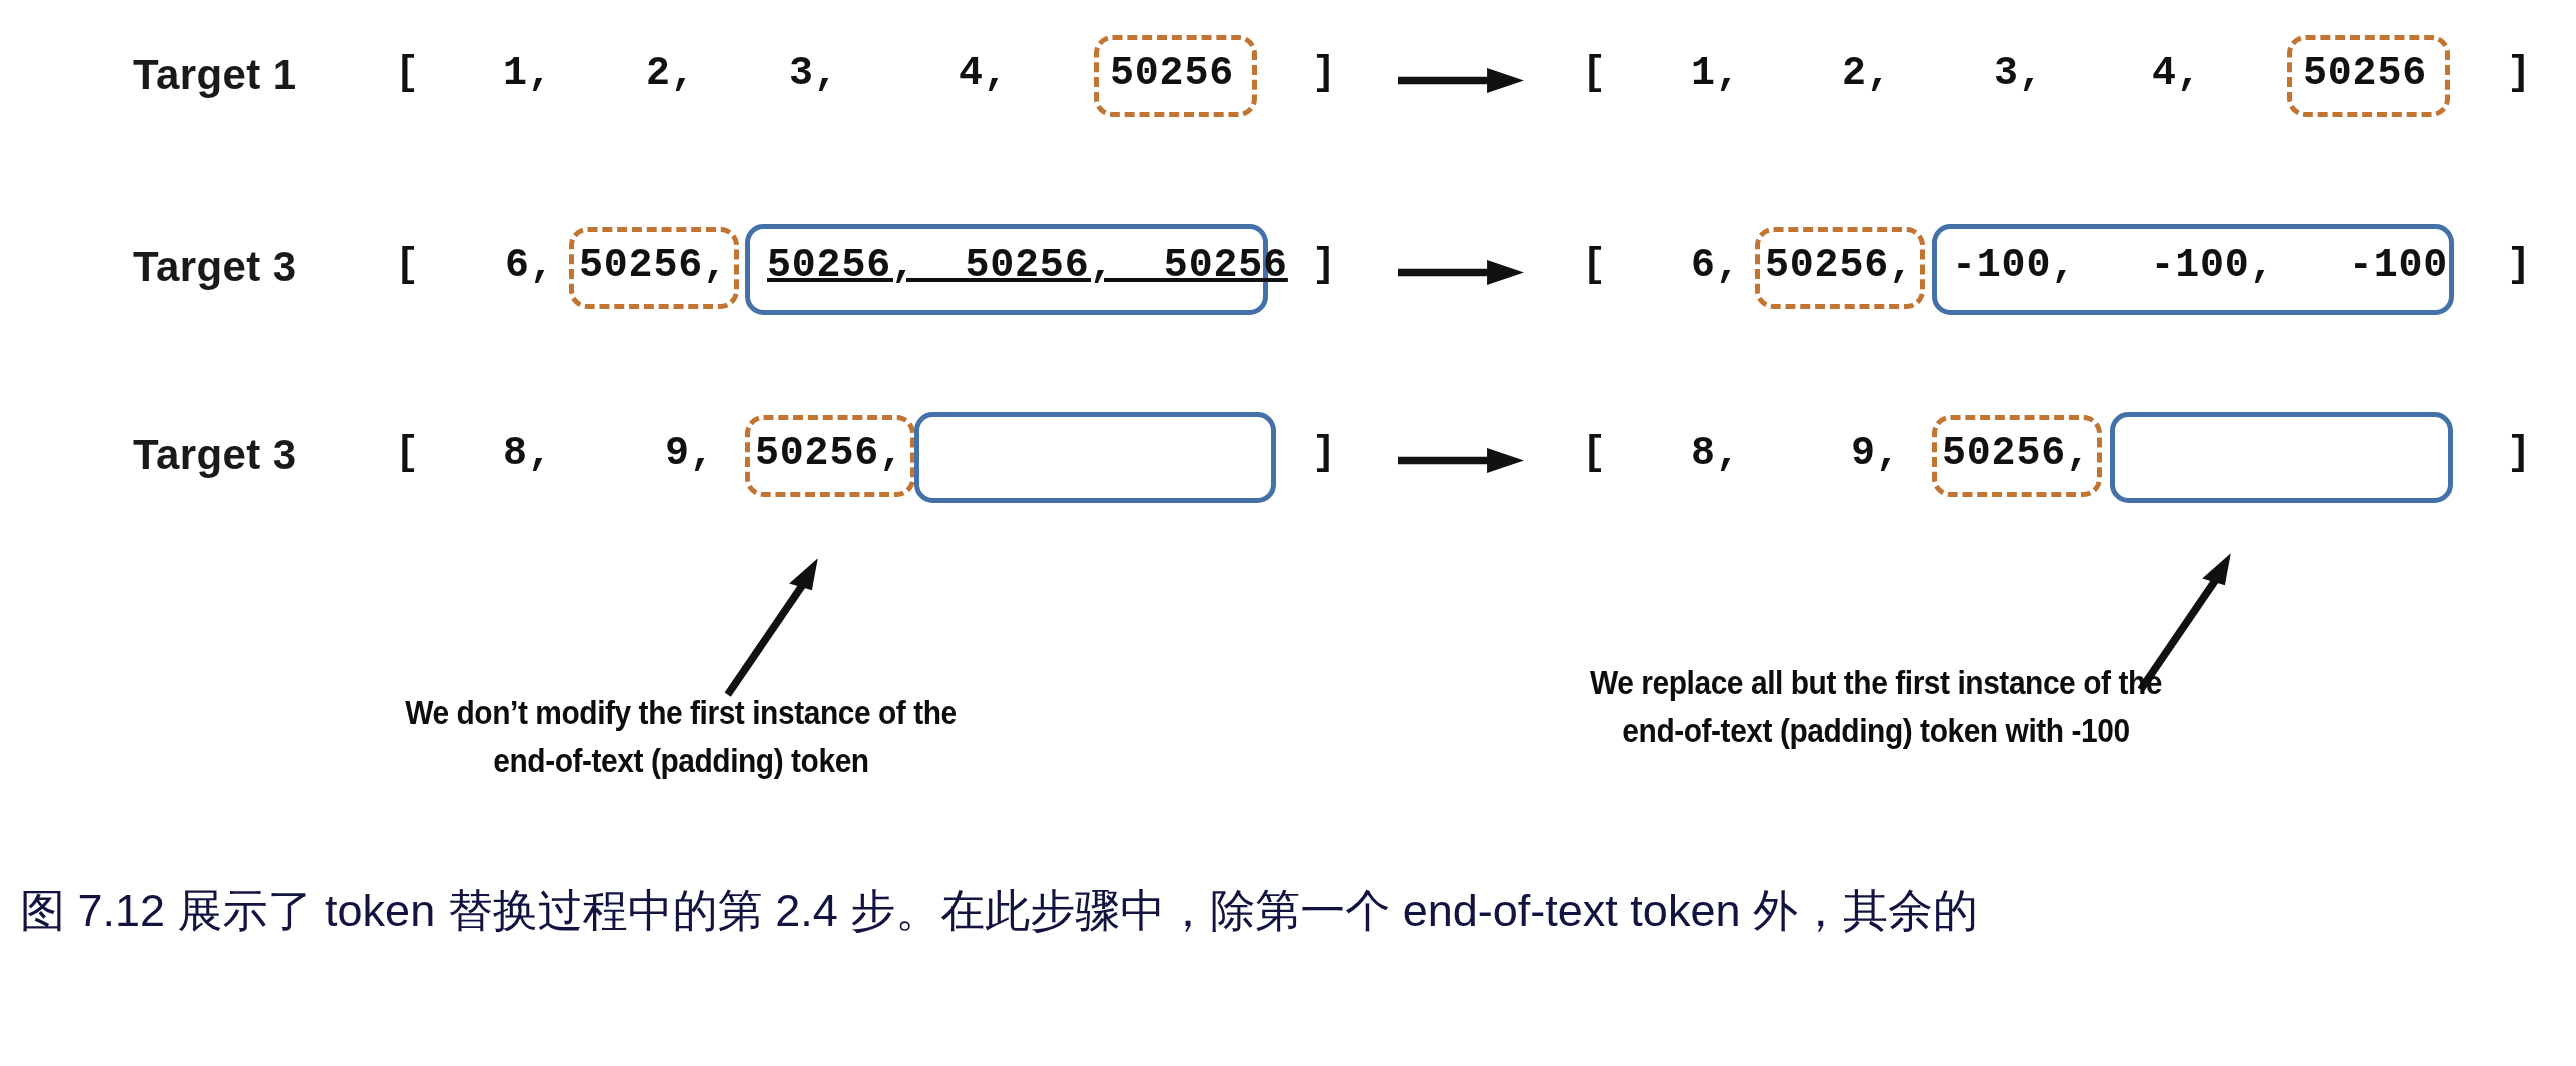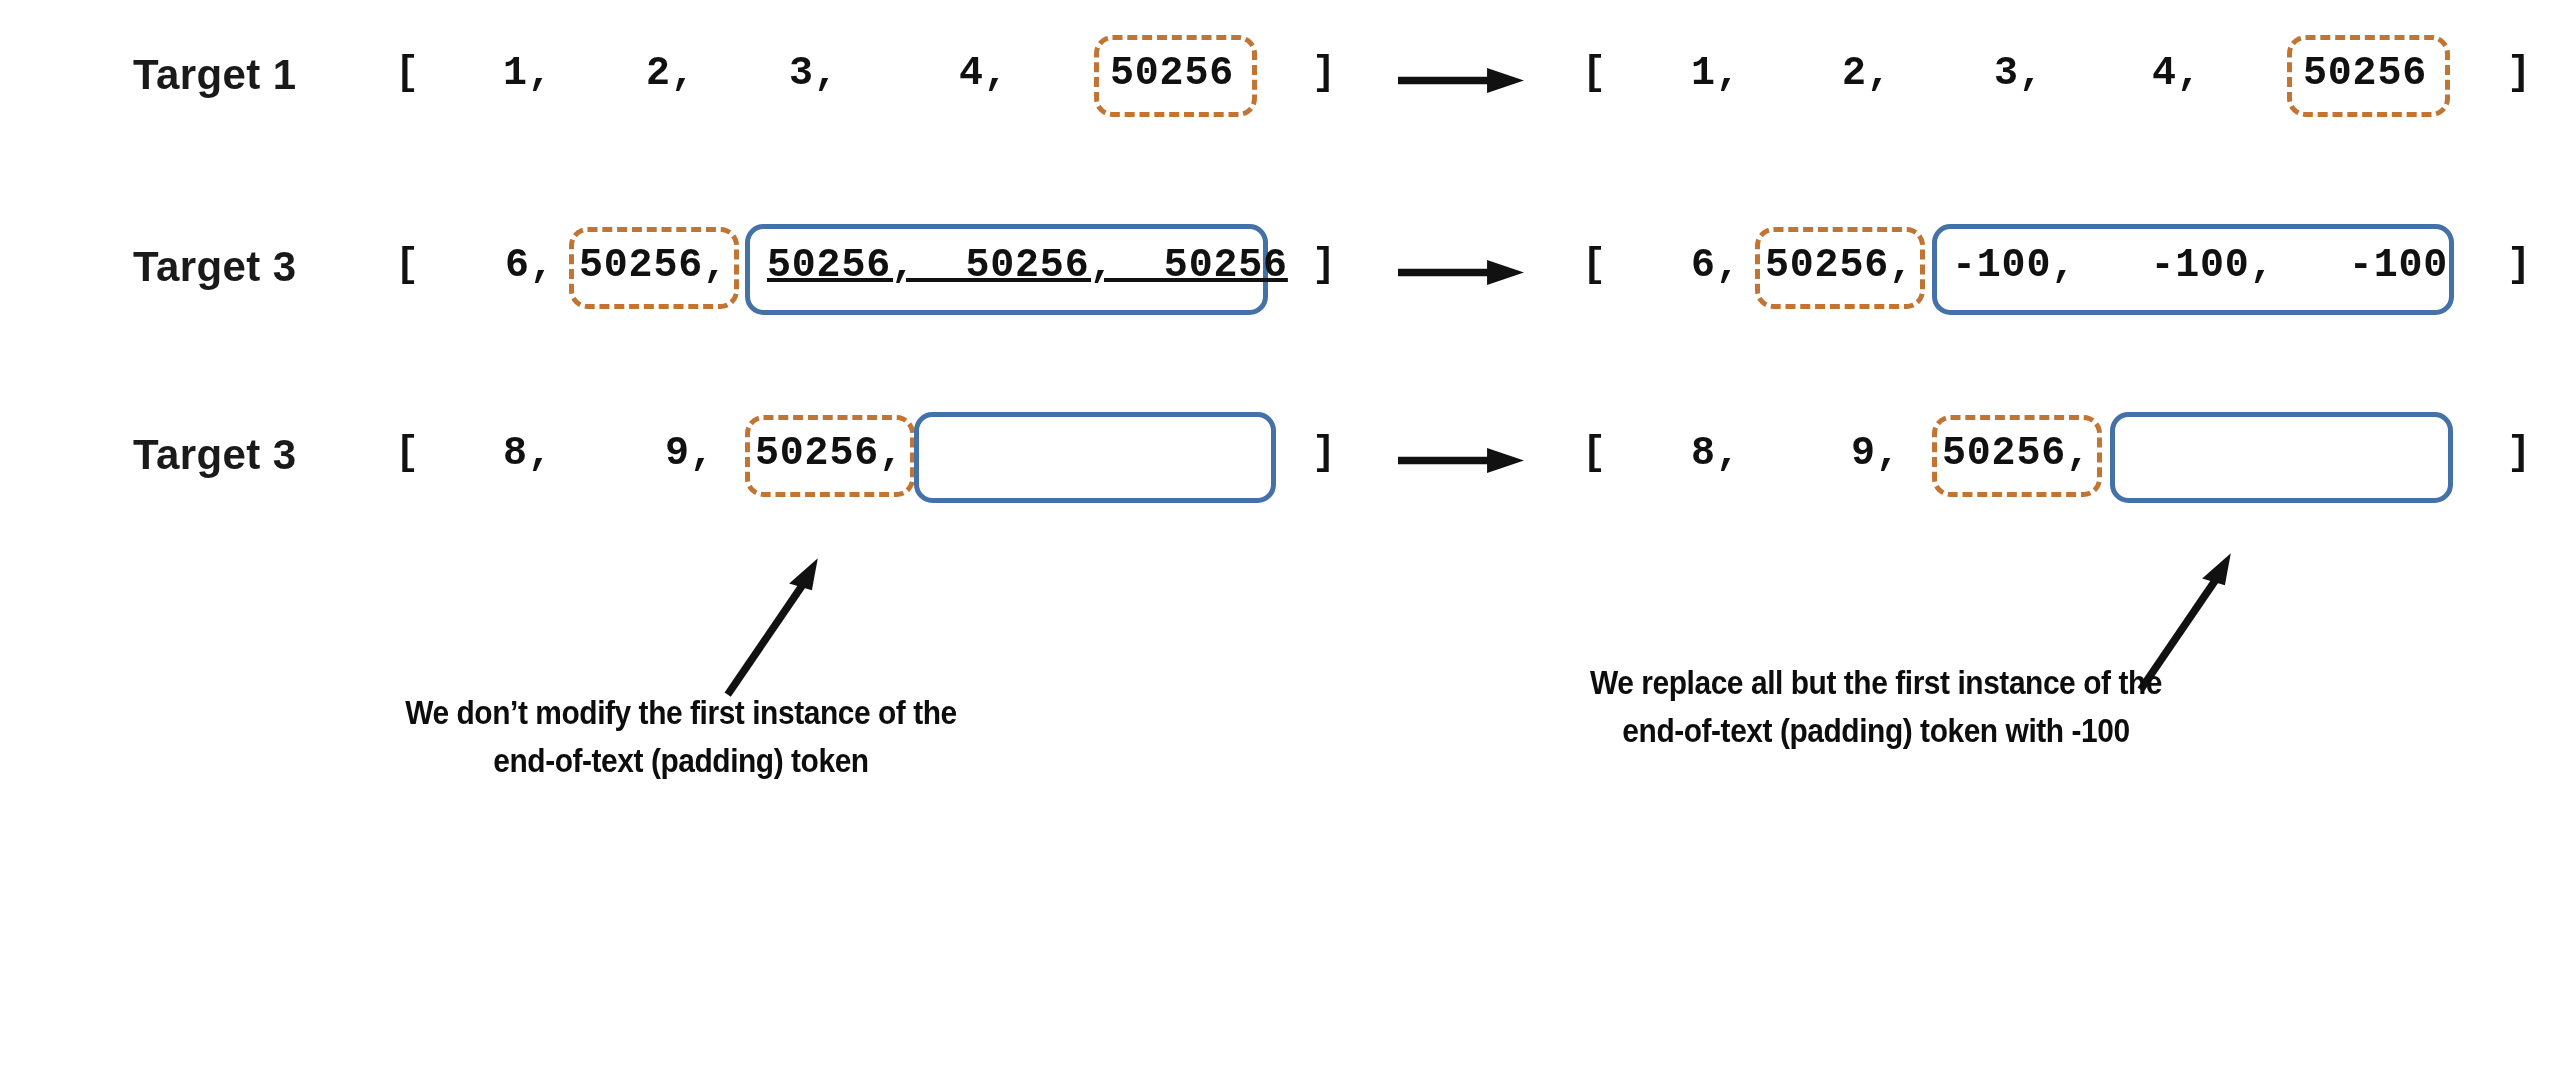--- a/index.html
+++ b/index.html
@@ -227,14 +227,15 @@
     <div>We don’t modify the first instance of the</div>
     <div>end-of-text (padding) token</div>
   </div>
   <div id="callout-right" class="callout">
     <div>We replace all but the first instance of the</div>
     <div>end-of-text (padding) token with -100</div>
   </div>
 </div>
 
 <div id="caption">
+  <span class="cap-line">图 7.12 展示了 token 替换过程中的第 2.4 步。在此步骤中，除第一个 end-of-text token 外，其余的</span>
 </div>
 
 
 </body></html>

